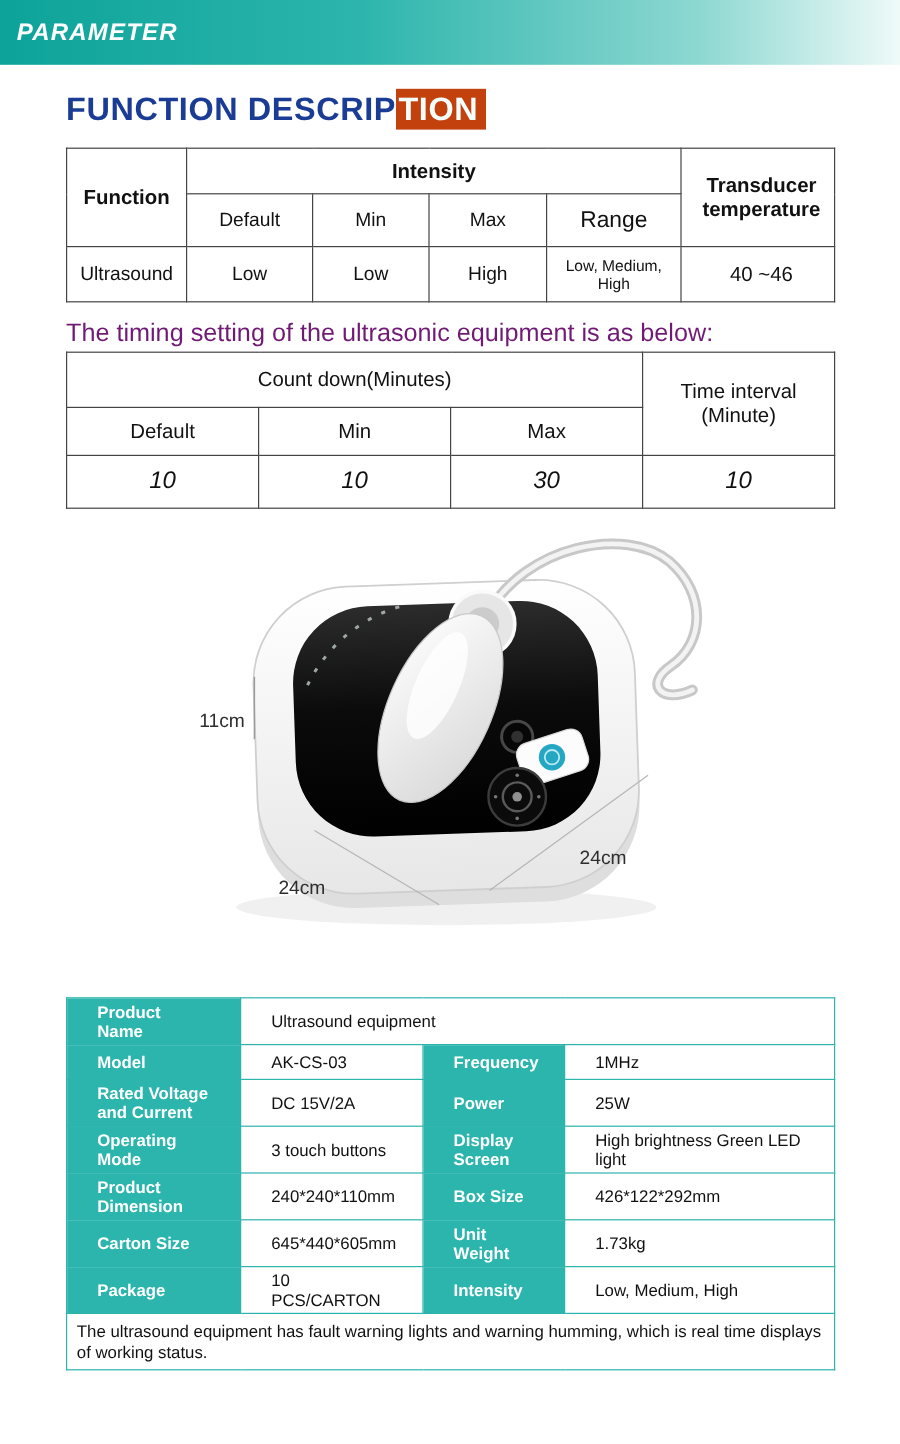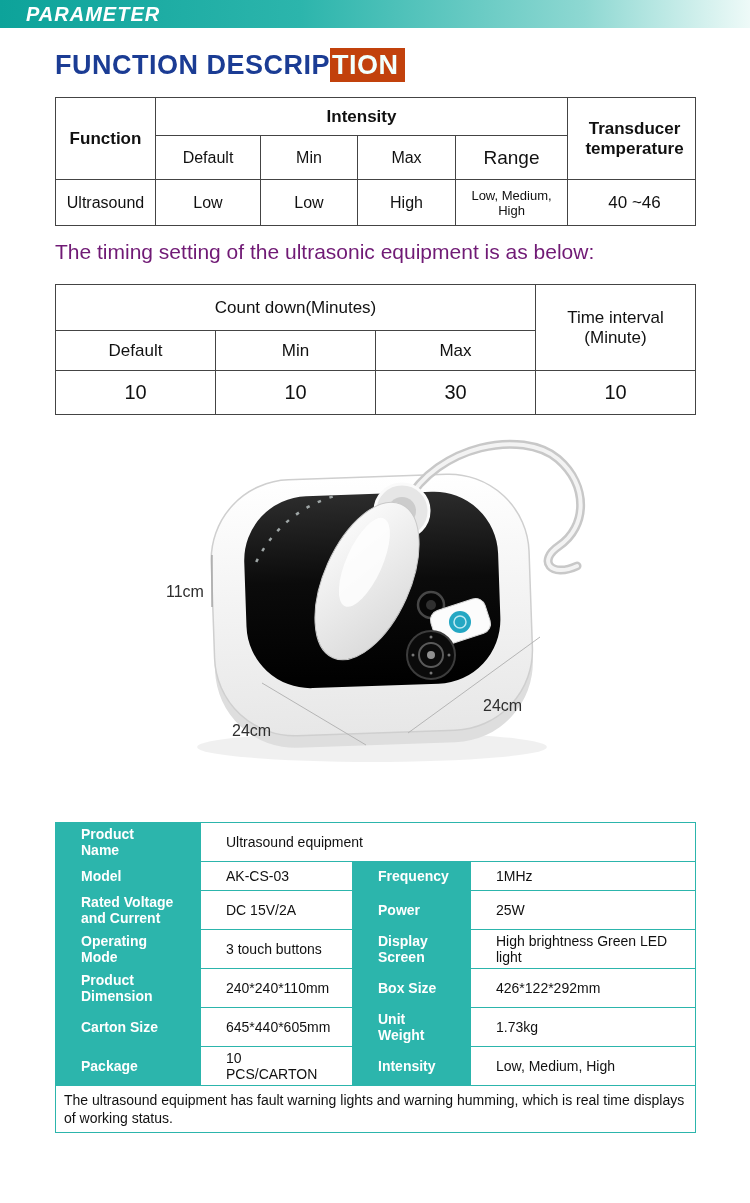--- a/index.html
+++ b/index.html
@@ -1,20 +1,20 @@
 <!DOCTYPE html>
 <html><head>
 <meta charset="utf-8">
 <style>
   * { margin:0; padding:0; box-sizing:border-box; }
   html,body { background:#ffffff; }
   body { font-family:"Liberation Sans", sans-serif; color:#111; }
   .page { position:relative; width:750px; height:1203px; background:#fff; overflow:hidden; }
 
-  .banner { height:28px; display:flex; align-items:center; padding-left:26px;
+  .banner { height:54px; display:flex; align-items:center; padding-left:14px;
             background:linear-gradient(90deg,#0da39a 0%, #2cb5ac 40%, #8ed8d2 78%, #eefaf8 100%);text-align:right; }
   .banner-text { color:#ffffff; font-size:20px; font-weight:bold; font-style:italic; letter-spacing:1px; }
 
   .content { padding:0 55px; }
 
   .section-title { margin-top:22px; font-size:27px; font-weight:bold; color:#1b3c94; letter-spacing:0.5px; }
   .section-title .hl { background:#c2410c; color:#f2fffd; padding:2px 6px 2px 2px; }
 
   .intro { margin-top:10px; font-size:22px; line-height:29px; color:#1d1d1d; }
 
@@ -23,25 +23,25 @@
   .b { font-weight:bold; }
   .tleft { text-align:right; padding-left:10px !important; }
   .intensity tr.r1 td { height:38px; font-size:17px; }
   .intensity tr.r2 td { height:44px; }
   .intensity tr.r3 td { height:46px; }
   .intensity td.range-head { font-size:19px; }
   .intensity td.range-val { font-size:13px; line-height:15px; }
   .intensity td.temp-cell { font-size:17px; }
 
   .timing-line { margin-top:14px; font-size:21px; color:#701a75; }
-  table.timing { margin-top:20px; }
+  table.timing { margin-top:3px; }
   table.timing td { font-size:17px; }
   table.timing tr.h1 td { height:46px; }
   table.timing tr.h2 td { height:40px; }
-  table.timing tr.vals td { height:44px; font-size:20px; }
+  table.timing tr.vals td { height:44px; font-size:20px;font-style:italic; }
 
   .figure { position:relative; width:602px; height:395px;text-align:center; }
   .device-svg text { font-family:"Liberation Sans", sans-serif; font-size:16px; fill:#2e2e2e; }
 
   table.spec { border-collapse:collapse; table-layout:fixed; width:640px; margin-top:12px; font-size:14px; color:#111; }
   table.spec td { border:1px solid #2cb5ac; padding:3px 25px; height:29px; vertical-align:middle; background:#fff; }
   table.spec td.hdr { background:#2cb5ac; color:#ffffff; font-weight:bold; }
   table.spec td.note { height:46px; font-size:14px; line-height:18px; padding:5px 8px; }
 </style>
 </head>

